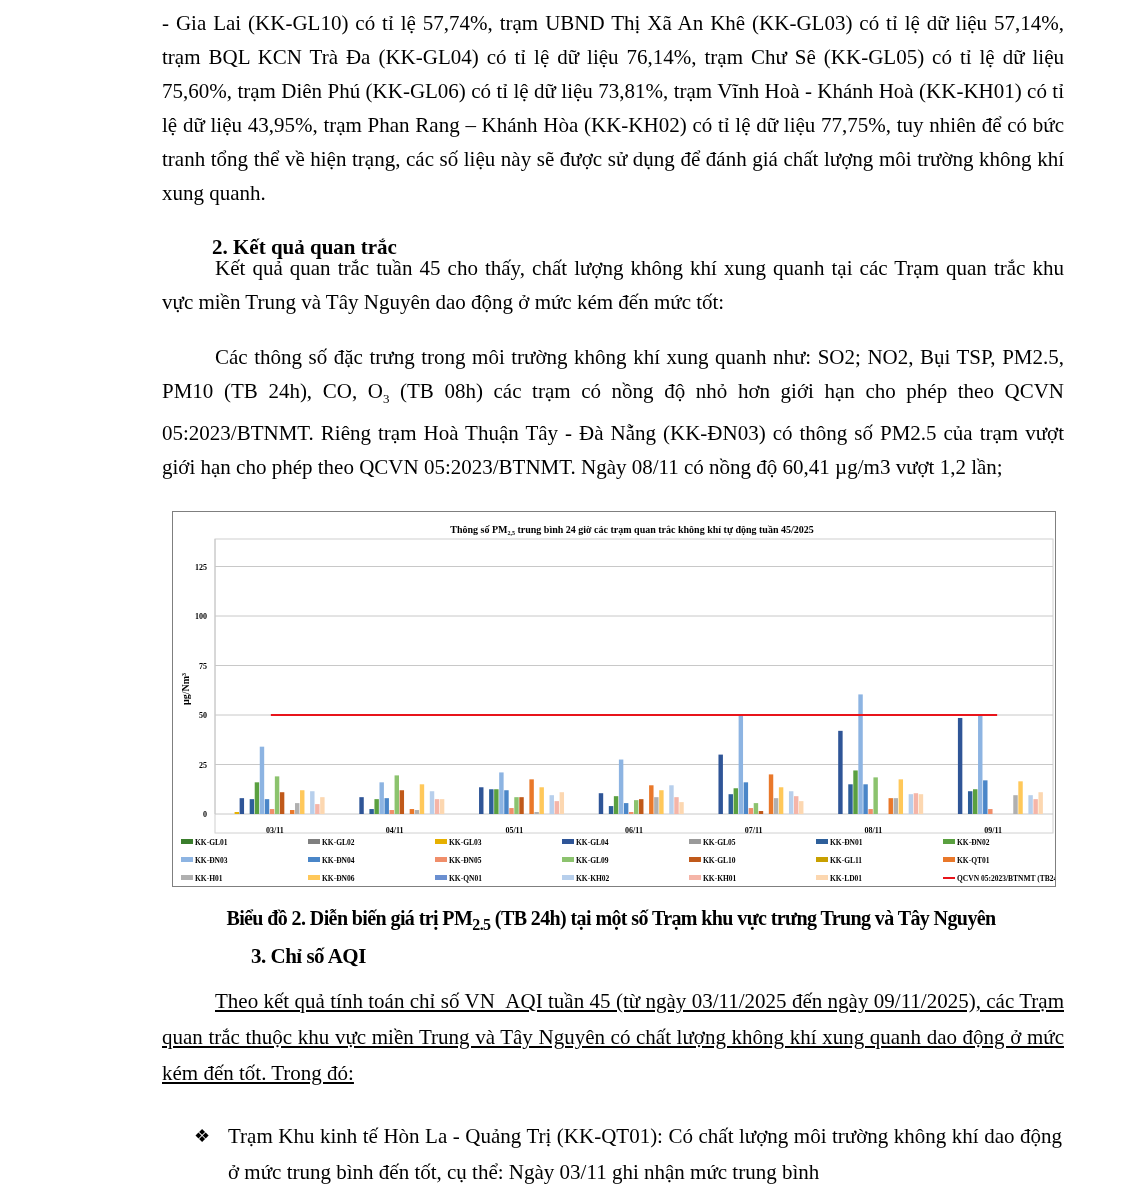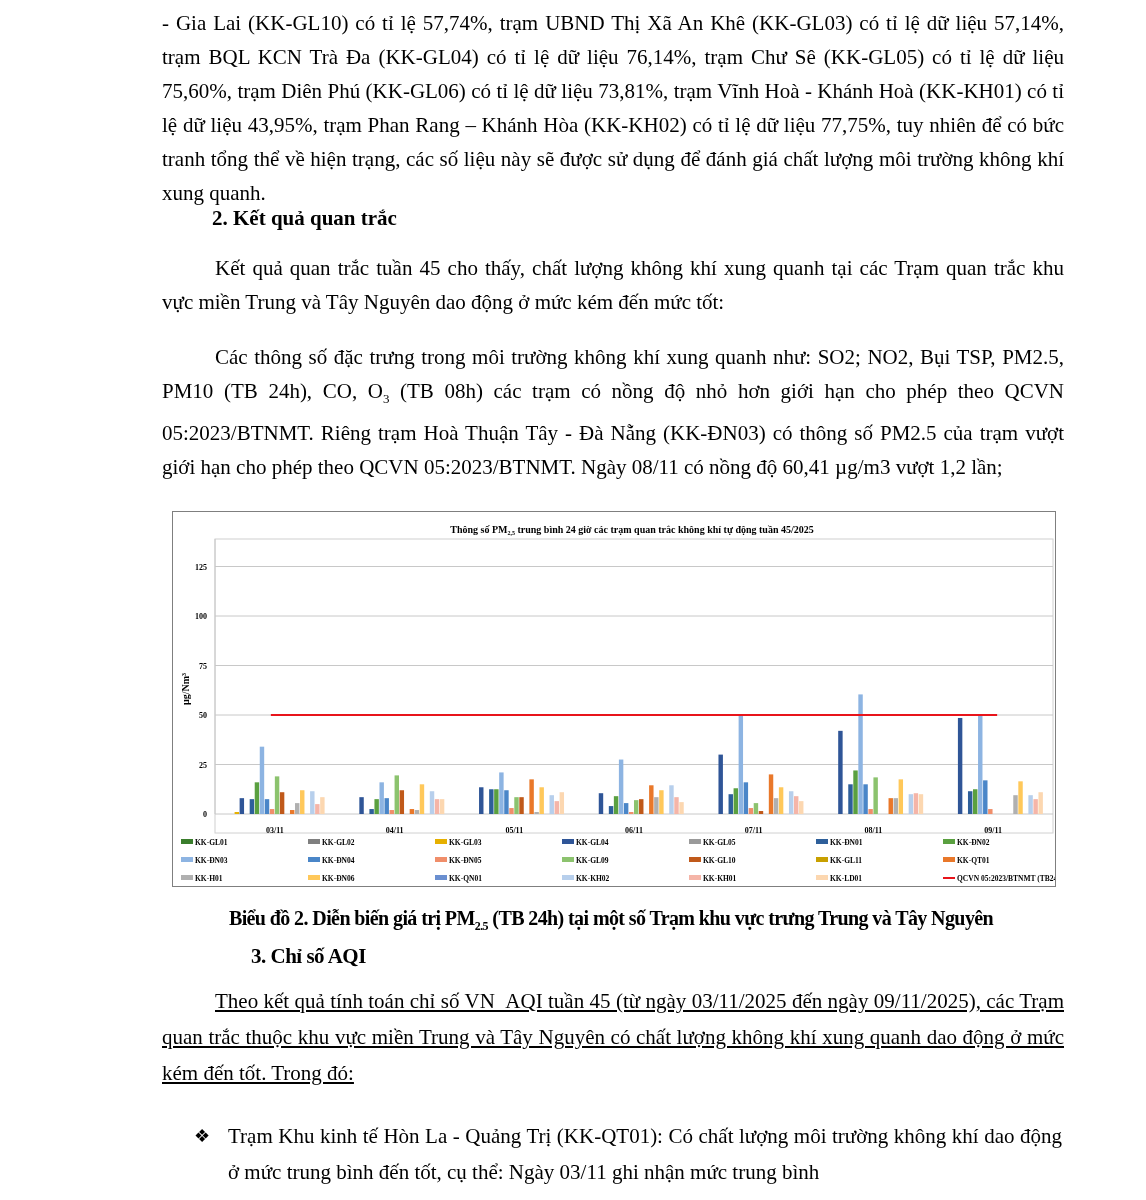--- a/index.html
+++ b/index.html
@@ -16,21 +16,21 @@
   svg text { font-family: "Liberation Serif", serif; }
   .bullet-item { position: absolute; left: 194px; width: 868px; font-size: 21px; line-height: 36px; margin: 0; }
   .bullet-icon { position: absolute; left: 0; top: 0; font-size: 18px; }
   .bullet-text { display: block; padding-left: 34px; text-align: justify; }
 </style>
 </head>
 <body>
 
 <p class="para" style="top:4px;">- Gia Lai (KK-GL10) có tỉ lệ 57,74%, trạm UBND Thị Xã An Khê (KK-GL03) có tỉ lệ dữ liệu 57,14%, trạm BQL KCN Trà Đa (KK-GL04) có tỉ lệ dữ liệu 76,14%, trạm Chư Sê (KK-GL05) có tỉ lệ dữ liệu 75,60%, trạm Diên Phú (KK-GL06) có tỉ lệ dữ liệu 73,81%, trạm Vĩnh Hoà - Khánh Hoà (KK-KH01) có tỉ lệ dữ liệu 43,95%, trạm Phan Rang – Khánh Hòa (KK-KH02) có tỉ lệ dữ liệu 77,75%,  tuy nhiên để có bức tranh tổng thể về hiện trạng, các số liệu này sẽ được sử dụng để đánh giá chất lượng môi trường không khí xung quanh.</p>
 
-<p class="heading" style="top:206px;">2. Kết quả quan trắc</p>
+<p class="heading" style="top:235px;">2. Kết quả quan trắc</p>
 
 <p class="para indent" style="top:249px;">Kết quả quan trắc tuần 45 cho thấy, chất lượng không khí xung quanh tại các Trạm quan trắc khu vực miền Trung và Tây Nguyên dao động ở mức kém đến mức tốt:</p>
 
 <p class="para indent" style="top:338px;"><span>Các thông số đặc trưng trong môi trường không khí xung quanh như: SO2; NO2, Bụi TSP, PM2.5, PM10 (TB 24h), CO, O</span><sub style="font-size:13px;">3</sub><span> (TB 08h) các trạm có nồng độ nhỏ hơn giới hạn cho phép theo QCVN 05:2023/BTNMT. Riêng trạm Hoà Thuận Tây - Đà Nẵng (KK-ĐN03) có thông số PM2.5 của trạm vượt giới hạn cho phép theo QCVN 05:2023/BTNMT. Ngày 08/11 có nồng độ 60,41 µg/m3 vượt 1,2 lần;</span></p>
 
 <div class="chart-frame">
   <svg id="chart" width="882" height="374" viewBox="0 0 882 374">
     <text id="chart-title" x="459" y="21" text-anchor="middle" font-size="10" font-weight="bold"><tspan>Thông số PM</tspan><tspan dy="2" font-size="6">2,5</tspan><tspan dy="-2"> trung bình 24 giờ các trạm quan trắc không khí tự động tuần 45/2025</tspan></text>
     <rect x="42" y="27" width="838" height="294" fill="none" stroke="#d0d0d0" stroke-width="1"></rect>
     <text id="y-label" x="0" y="0" font-size="10" font-weight="bold" text-anchor="middle" transform="translate(16,177) rotate(-90)">µg/Nm³</text>
@@ -198,21 +198,21 @@
         <rect x="516" y="363" width="12" height="5" fill="#f5b5a8"></rect>
         <text x="530" y="369" font-size="7.5" font-weight="bold">KK-KH01</text>
         <rect x="643" y="363" width="12" height="5" fill="#fcd7b0"></rect>
         <text x="657" y="369" font-size="7.5" font-weight="bold">KK-LD01</text>
         <line x1="770" x2="782" y1="366" y2="366" stroke="#e8141b" stroke-width="2"></line>
         <text x="784" y="369" font-size="7.5" font-weight="bold">QCVN 05:2023/BTNMT (TB24h)</text>
       </g>
   </svg>
 </div>
 
-<p class="caption" style="top:907px;"><span>Biểu đồ 2. Diễn biến giá trị PM</span><sub style="font-size:12px;">2.5</sub><span> (TB 24h) tại một số Trạm khu vực trưng Trung và Tây Nguyên</span></p>
+<p class="caption" style="top:907px;"><span>Biểu đồ 2. Diễn biến giá trị PM</span><sub style="font-size:16px;">2.5</sub><span> (TB 24h) tại một số Trạm khu vực trưng Trung và Tây Nguyên</span></p>
 
 <p class="heading" style="top:944px; letter-spacing:-0.5px;margin-left:39px;">3. Chỉ số AQI</p>
 
 <p class="para indent" style="top:981px; line-height:36px;text-decoration:underline;">Theo kết quả tính toán chỉ số VN_AQI tuần 45 (từ ngày 03/11/2025 đến ngày 09/11/2025), các Trạm quan trắc thuộc khu vực miền Trung và Tây Nguyên có chất lượng không khí xung quanh dao động ở mức kém đến tốt. Trong đó:</p>
 
 <div class="bullet-item" style="top:1118px;">
   <span class="bullet-icon">❖</span>
   <span class="bullet-text">Trạm Khu kinh tế Hòn La - Quảng Trị (KK-QT01): Có chất lượng môi trường không khí dao động ở mức trung bình đến tốt, cụ thể: Ngày 03/11 ghi nhận mức trung bình</span>
 </div>
 

